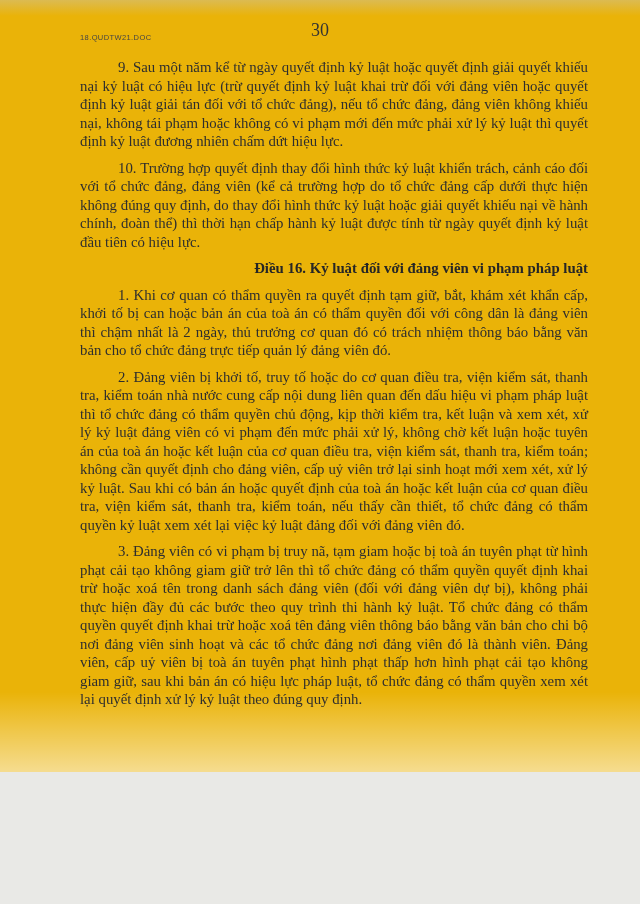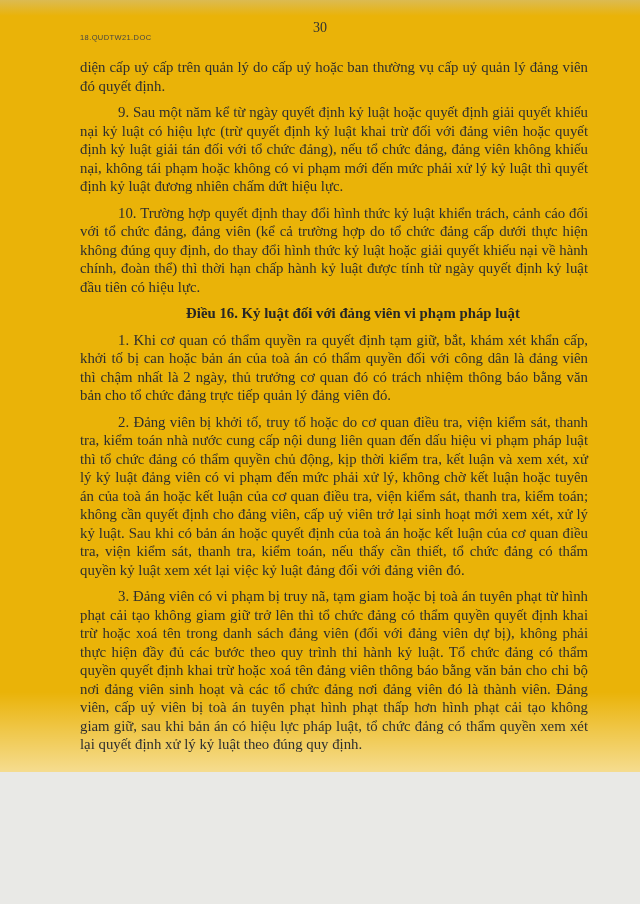--- a/index.html
+++ b/index.html
@@ -48,21 +48,21 @@
     font-size: 7.5px;
     letter-spacing: 0.4px;
     color: #454545;
   }
   .page-number {
     position: absolute;
     top: 20px;
     left: 0;
     width: 640px;
     text-align: center;
-    font-size: 14px;
+    font-size: 18px;
     color: #333;
   }
   .content {
     position: absolute;
     top: 58px;
     left: 80px;
     width: 508px;
     font-size: 14.8px;
     line-height: 18.5px;
     text-align: justify;
@@ -74,40 +74,39 @@
   }
   .content p.no-indent {
     text-indent: 0;
   }
   .content h2.section-heading {
     margin: 0 0 8px 0;
     font-size: 14.8px;
     line-height: 18.5px;
     font-weight: bold;
     text-indent: 38px;
-    text-align: center;
+    text-align: right;
     color: #262626;
   }
 </style>
 </head>
 <body>
 
 <div class="page">
 
   <div class="scan-top-band"></div>
   <div class="scan-streak"></div>
   <div class="scan-bottom-glow"></div>
 
   <div class="doc-file-label">18.QUDTW21.DOC</div>
 
   <div class="page-number">30</div>
 
   <div class="content">
 
-    <p class="no-indent">diện cấp uỷ cấp trên quản lý do cấp uỷ hoặc ban thường vụ cấp uỷ quản lý đảng viên đó quyết định.</p>
 
     <p>9. Sau một năm kể từ ngày quyết định kỷ luật hoặc quyết định giải quyết khiếu nại kỷ luật có hiệu lực (trừ quyết định kỷ luật khai trừ đối với đảng viên hoặc quyết định kỷ luật giải tán đối với tổ chức đảng), nếu tổ chức đảng, đảng viên không khiếu nại, không tái phạm hoặc không có vi phạm mới đến mức phải xử lý kỷ luật thì quyết định kỷ luật đương nhiên chấm dứt hiệu lực.</p>
 
     <p>10. Trường hợp quyết định thay đổi hình thức kỷ luật khiển trách, cảnh cáo đối với tổ chức đảng, đảng viên (kể cả trường hợp do tổ chức đảng cấp dưới thực hiện không đúng quy định, do thay đổi hình thức kỷ luật hoặc giải quyết khiếu nại về hành chính, đoàn thể) thì thời hạn chấp hành kỷ luật được tính từ ngày quyết định kỷ luật đầu tiên có hiệu lực.</p>
 
 
     <h2 class="section-heading">Điều 16. Kỷ luật đối với đảng viên vi phạm pháp luật</h2>
 
     <p>1. Khi cơ quan có thẩm quyền ra quyết định tạm giữ, bắt, khám xét khẩn cấp, khởi tố bị can hoặc bản án của toà án có thẩm quyền đối với công dân là đảng viên thì chậm nhất là 2 ngày, thủ trưởng cơ quan đó có trách nhiệm thông báo bằng văn bản cho tổ chức đảng trực tiếp quản lý đảng viên đó.</p>
 

